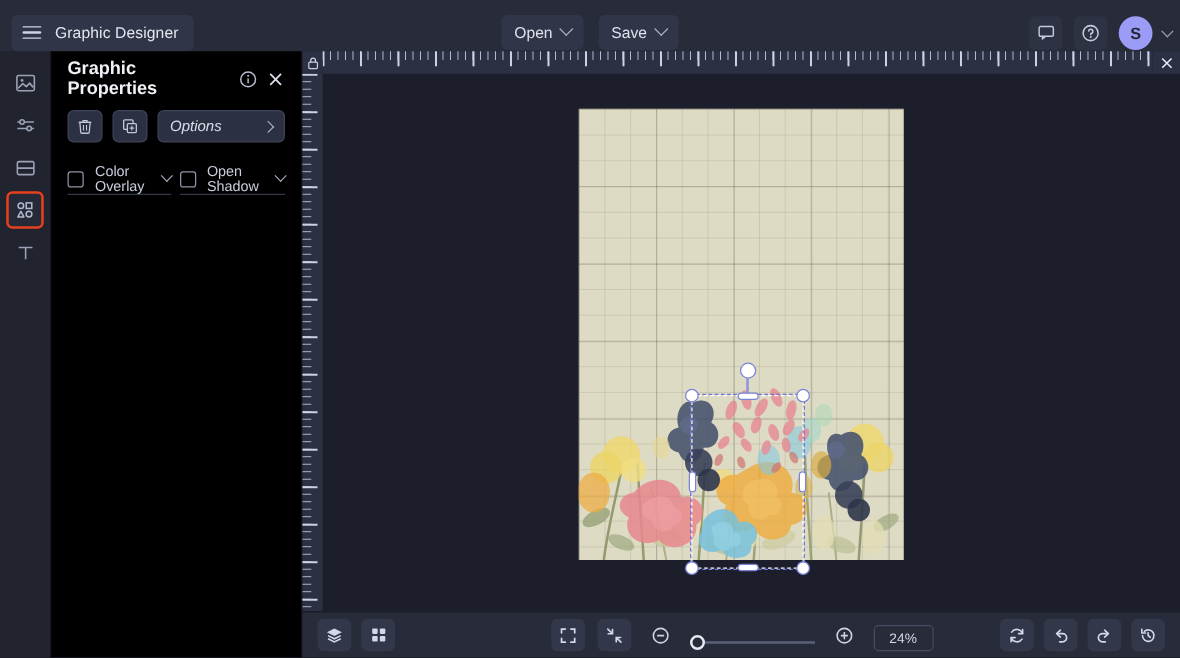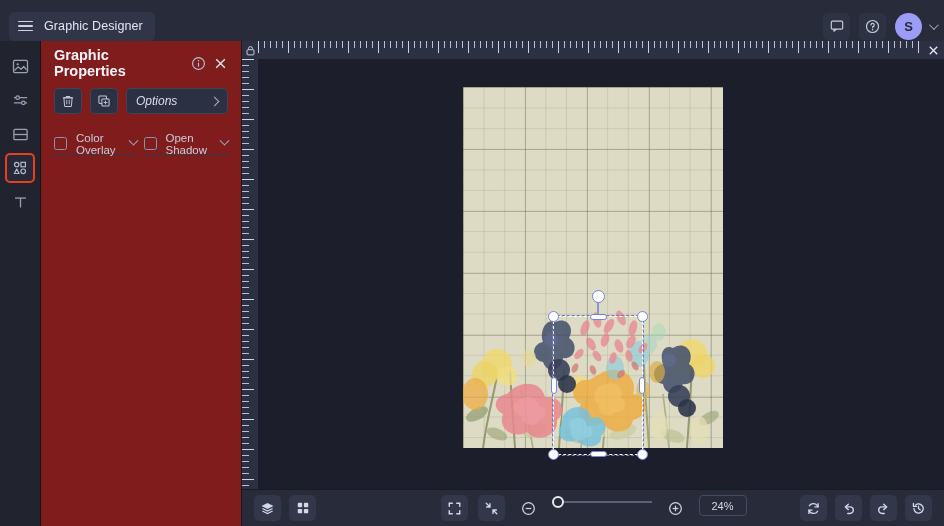--- a/index.html
+++ b/index.html
@@ -66,21 +66,21 @@
   }
   .rail-item {
     width: 30px; height: 30px; border-radius: 5px;
     display: flex; align-items: center; justify-content: center; cursor: pointer;
   }
   .rail-item.active { border: 2.5px solid #e8401f; background: #262a38; }
 
   
   .panel {
     position: absolute; top: 41px; left: 41px; width: 201px; height: 485px;
-    background: #7f1d1d; border-right: 1px solid #171a24; padding: 0 13px;
+    background: #000000; border-right: 1px solid #171a24; padding: 0 13px;
   }
   .panel-head {
     display: flex; align-items: center; height: 44px; gap: 7px;
   }
   .panel-title { color: #f0f2f8; font-size: 14.5px; font-weight: bold; flex: 1; }
   .info-ic, .close-ic { cursor: pointer; display: flex; align-items: center; }
 
   .panel-tools { display: flex; gap: 8px; margin-top: 3px; font-style: italic; }
   .sq-btn {
     width: 28px; height: 26px; border: 1px solid #3e4459; border-radius: 5px;
@@ -197,21 +197,21 @@
 
   
   .bottombar {
     position: absolute; bottom: 0; left: 0; width: 702px; height: 37px;
     background: #272b3a; border-top: 1px solid #181b25;
     display: flex; align-items: center; padding: 0 12px;
   }
   .bb-left { display: flex; gap: 8px; }
   .bb-mid {
     position: absolute; left: 1px; right: 0; margin: auto;
-    width: 440px; display: flex; align-items: flex-start; justify-content: center; gap: 10px;
+    width: 440px; display: flex; align-items: flex-end; justify-content: center; gap: 10px;
   }
   .bb-right { margin-left: auto; display: flex; gap: 8px; }
   .bbtn {
     width: 27px; height: 26px; border-radius: 5px; background: #32374a;
     display: flex; align-items: center; justify-content: center; cursor: pointer;
   }
   .bbtn.flat { background: transparent; }
   .zslider { position: relative; width: 100px; height: 14px; display: flex; align-items: center; cursor: pointer; }
   .ztrack { position: absolute; left: 0; right: 0; height: 1.6px; background: #5b6179; }
   .zknob {
@@ -232,20 +232,30 @@
   <div class="topbar">
     <div class="brand">
       <span class="hamburger">
         <span></span>
           <span></span>
           <span></span>
       </span>
       <span class="brand-label">Graphic Designer</span>
     </div>
 
+    <div class="top-center">
+      <div class="tbtn">
+        <span>Open</span>
+        <span class="chev-d"></span>
+      </div>
+      <div class="tbtn">
+        <span>Save</span>
+        <span class="chev-d"></span>
+      </div>
+    </div>
 
     <div class="top-right">
       <div class="ticon">
         <svg width="14" height="14" viewBox="0 0 16 16">
           <rect x="1.5" y="2.5" width="13" height="9" rx="1.3" fill="none" stroke="#c7ccdd" stroke-width="1.3"></rect>
           <path d="M4.5 11.5 L4.5 14 L7.5 11.5" fill="none" stroke="#c7ccdd" stroke-width="1.3" stroke-linejoin="round"></path>
         </svg>
       </div>
       <div class="ticon">
         <svg width="15" height="15" viewBox="0 0 16 16">

